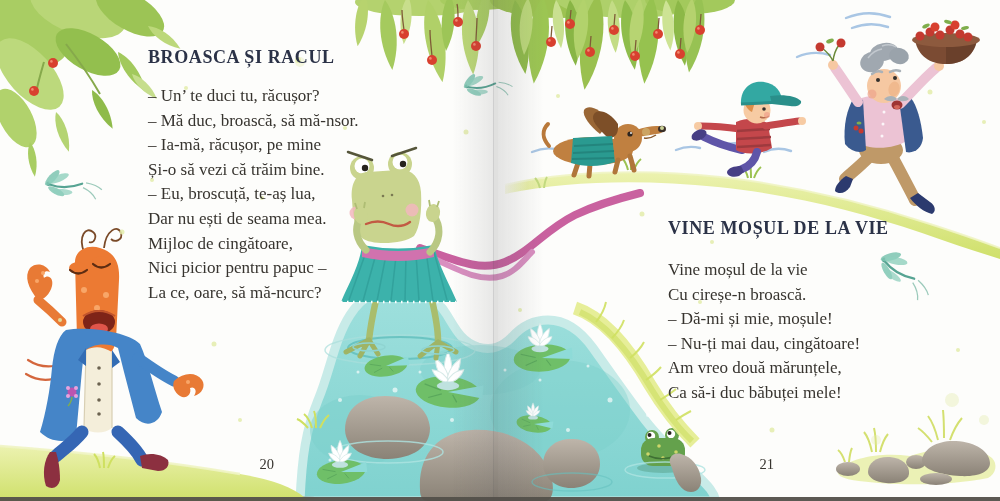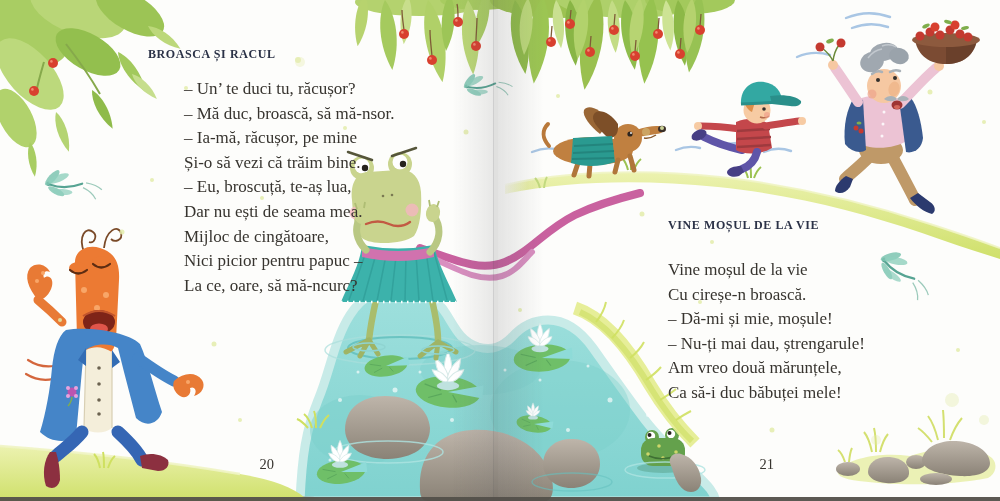--- a/index.html
+++ b/index.html
@@ -1,23 +1,23 @@
 <!DOCTYPE html>
 <html><head>
 <meta charset="utf-8">
 <style>
   html,body{margin:0;padding:0;background:#e8e8e8;}
   .spread{position:relative;width:1000px;height:501px;background:#fdfdfb;overflow:hidden;
           font-family:"Liberation Serif", serif;}
   .art{position:absolute;left:0;top:0;width:1000px;height:501px;}
-  .page-title{position:absolute;font-weight:bold;font-size:12px;letter-spacing:.6px;color:#2b3247;white-space:nowrap;}
+  .page-title{position:absolute;font-weight:bold;font-size:18px;letter-spacing:.6px;color:#2b3247;white-space:nowrap;}
   .left-title{left:148px;top:47px;}
   .right-title{left:668px;top:218px;}
   .poem{position:absolute;font-size:17px;color:#37342f;line-height:24.6px;white-space:nowrap;}
-  .left-poem{left:148px;top:77px;margin-left:36px;}
+  .left-poem{left:148px;top:84px;}
   .right-poem{left:668px;top:258px;}
   .page-number{position:absolute;top:456px;width:40px;text-align:right;font-size:14.5px;color:#37342f;}
   .left-num{left:234px;}
   .right-num{left:734px;}
 </style>
 </head>
 <body>
 
 <div class="spread">
 
@@ -468,19 +468,19 @@
   <div class="poem-line">Nici picior pentru papuc –</div>
   <div class="poem-line">La ce, oare, să mă-ncurc?</div>
 </div>
 <div class="page-number left-num">20</div>
 
 <div class="page-title right-title">VINE MOȘUL DE LA VIE</div>
 <div class="poem right-poem">
   <div class="poem-line">Vine moșul de la vie</div>
   <div class="poem-line">Cu cireșe-n broască.</div>
   <div class="poem-line">– Dă-mi și mie, moșule!</div>
-  <div class="poem-line">– Nu-ți mai dau, ștrengarule!</div>
+  <div class="poem-line">– Nu-ți mai dau, cingătoare!</div>
   <div class="poem-line">Am vreo două mărunțele,</div>
   <div class="poem-line">Ca să-i duc băbuței mele!</div>
 </div>
 <div class="page-number right-num">21</div>
 
 </div>
 
 </body></html>

